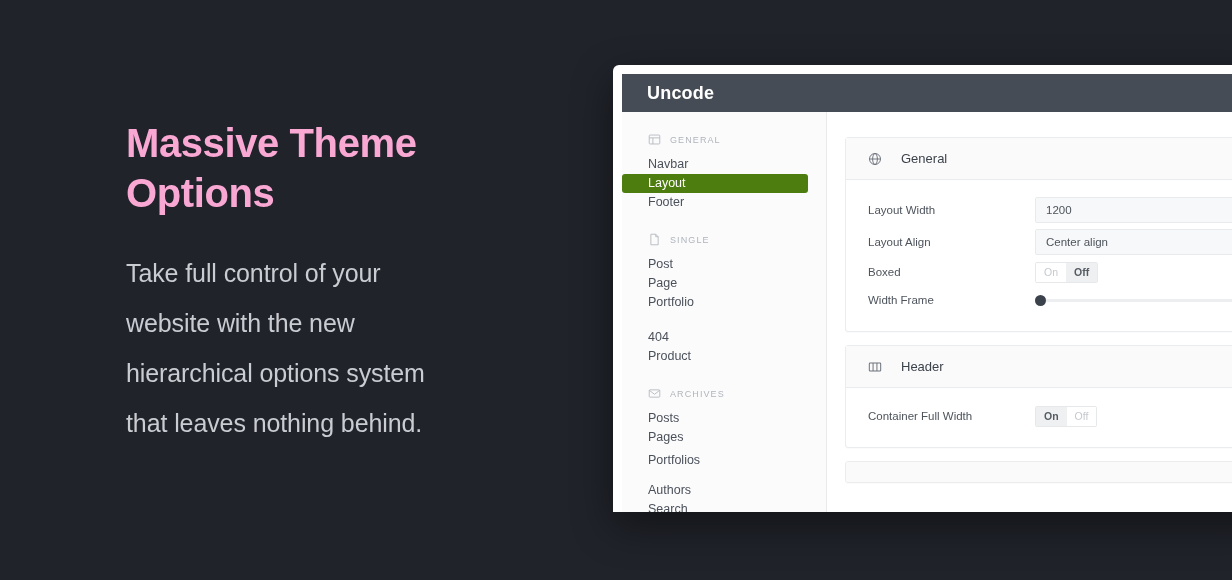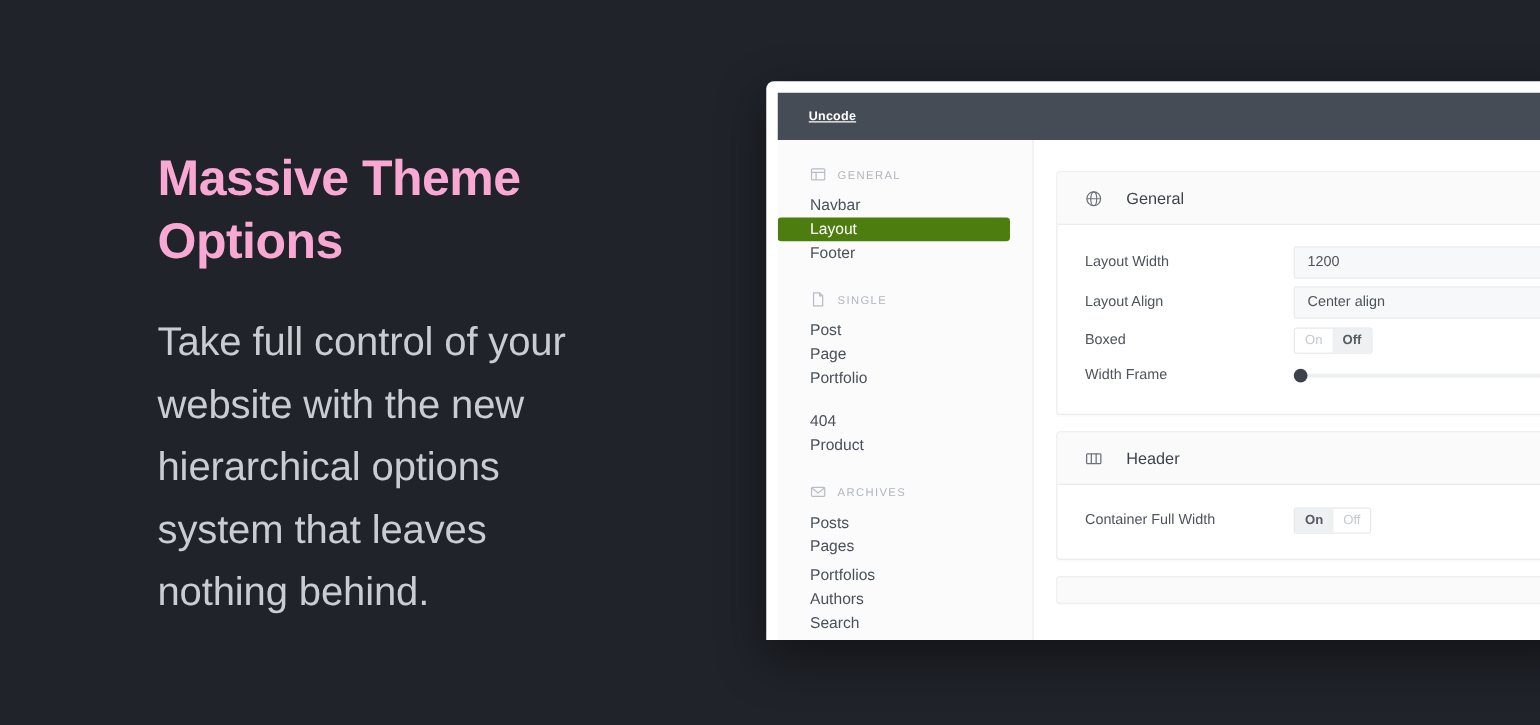--- a/index.html
+++ b/index.html
@@ -25,21 +25,21 @@
   }
   .hero-title {
     font-size: 40px;
     line-height: 50px;
     font-weight: bold;
     color: #f9a8d4;
     letter-spacing: -0.4px;
   }
   .hero-body {
     margin-top: 30px;
-    font-size: 32px;
+    font-size: 25px;
     line-height: 50px;
     color: #c9ccd1;
     font-weight: 400;
     letter-spacing: -0.1px;
     max-width: 345px;
   }
 
   
   .window {
     position: absolute;
@@ -66,24 +66,23 @@
   .titlebar {
     height: 38px;
     background: #464c55;
     display: flex;
     align-items: center;
     padding-left: 25px;
     flex: 0 0 38px;
   }
   .titlebar-text {
     color: #ffffff;
-    font-size: 10px;
+    font-size: 18px;
     font-weight: bold;
     letter-spacing: 0.2px;
-    text-decoration: underline;
   }
 
   .body-area {
     flex: 1;
     display: flex;
     overflow: hidden;
     background: #ffffff;
   }
 
   
@@ -349,21 +348,21 @@
               </span>
               <span class="group-label">ARCHIVES</span>
             </div>
             <div class="nav-list nav-item-wrap" style="gap: 0px;">
               <div class="nav-item" style="margin-bottom: 0px; height: 19px; line-height: 19px; margin-top: 0px;">Posts</div>
               <div style="height: 0px;"></div>
               <div class="nav-item" style="margin-bottom: 0px; height: 19px; line-height: 19px; margin-top: 0px;">Pages</div>
               <div style="height: 0px;"></div>
               <div class="nav-item" style="margin-bottom: 0px; height: 19px; line-height: 19px; margin-top: 4px;">Portfolios</div>
               <div style="height: 0px;"></div>
-              <div class="nav-item" style="margin-bottom: 0px; height: 19px; line-height: 19px; margin-top: 0px;">Authors</div>
+              <div class="nav-item" style="margin-bottom: 0px; height: 19px; line-height: 19px; margin-top: 11px;">Authors</div>
               <div style="height: 0px;"></div>
               <div class="nav-item" style="margin-bottom: 0px; height: 19px; line-height: 19px; margin-top: 0px;">Search</div>
               <div style="height: 0px;"></div>
             </div>
           </div>
         </div>
 
       <div class="content" id="content">
           <div class="card">
             <div class="card-head">

